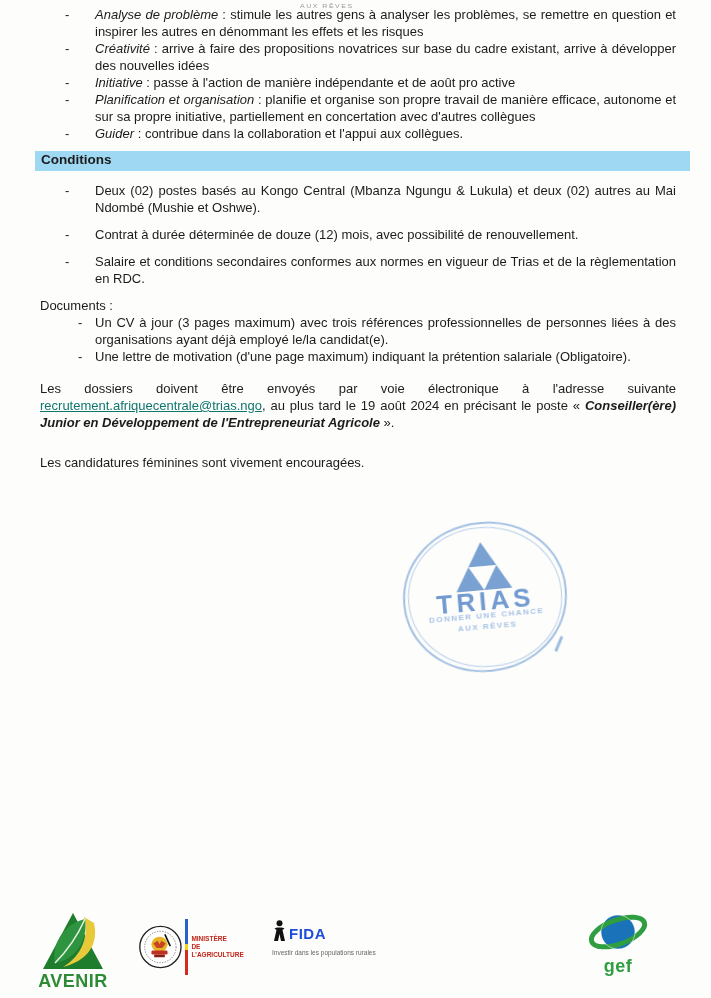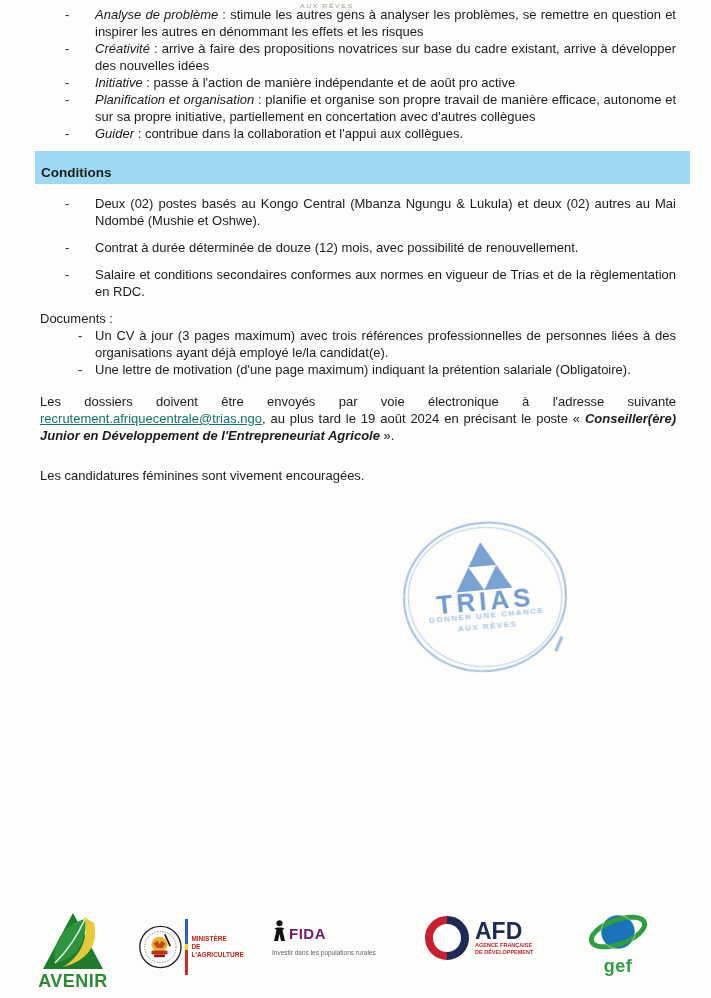--- a/index.html
+++ b/index.html
@@ -26,21 +26,21 @@
   
   .li { display:flex; align-items:flex-start; }
   .li .dash { flex:none; width:30px; margin-left:25px; }
   .li .li-text { flex:1; text-align:justify; }
   .lead-italic { font-style:italic; }
   
   .section-header {
     position:relative; left:-5px; width:655px;
     background:#9ed8f2;
     font-weight:bold; font-size:13.5px;
-    padding:13px 6px 3px 6px;
+    padding:0 6px 3px 6px;
     margin-top:9px;
   }
   .cond-list { margin-top:11px; }
   .cond-list .li { margin-bottom:10px; }
   .docs-label { margin-top:0; }
   .doc-list .li .dash { margin-left:38px; width:17px; }
   .para { text-align:justify; }
   .para-apply { margin-top:15px; }
   .para-selection { margin-top:13px; }
   .para-encourage { margin-top:23px; text-align:left; }
@@ -93,21 +93,21 @@
   
   .logo { position:absolute; text-align:center; }
   .logo-avenir { left:32px; top:911px; width:82px; }
   .avenir-label { font-size:18px; font-weight:bold; color:#2e8b35; letter-spacing:.5px; margin-top:-2px; }
   .logo-ministry { left:138px; top:919px; width:110px; display:flex; align-items:center; text-align:left; }
   .ministry-stripe { width:4px; height:56px; margin:0 3px 0 2px;
     background:linear-gradient(#2a5fd0 0 44%, #f2d218 44% 56%, #d32b20 56% 100%); }
   .ministry-text { font-size:6.5px; font-weight:bold; color:#c02418; line-height:8px; }
   .logo-fida { left:272px; top:920px; width:130px; text-align:left; }
   .fida-row { display:flex; align-items:flex-end; }
-  .fida-label { font-size:15px; font-weight:bold; color:#701a75; margin-left:2px; letter-spacing:.5px; }
+  .fida-label { font-size:15px; font-weight:bold; color:#1d4ed8; margin-left:2px; letter-spacing:.5px; }
   .fida-tagline { font-size:6.5px; color:#666; margin-top:2px; }
   .logo-afd { left:424px; top:915px; width:110px; display:flex; align-items:center; text-align:left; }
   .afd-text { margin-left:5px; }
   .afd-label { font-size:23px; font-weight:bold; color:#1d2a55; line-height:22px; }
   .afd-tagline { font-size:5.5px; color:#c0242e; font-weight:bold; line-height:7px; }
   .logo-gef { left:577px; top:906px; width:82px; }
   .gef-label { font-size:18px; font-weight:bold; color:#2f9e41; margin-top:-4px; letter-spacing:.5px; }
 </style>
 </head>
 <body>
@@ -223,31 +223,20 @@
     <div class="fida-row">
       <svg width="15" height="22" viewBox="0 0 15 22">
         <circle cx="7.5" cy="3.2" r="3" fill="#111"></circle>
         <path d="M2,21 L4.5,10 L2.5,8.5 C3,7 12,7 12.5,8.5 L10.5,10 L13,21 L9,21 L7.5,14 L6,21 Z" fill="#111"></path>
       </svg>
       <span class="fida-label">FIDA</span>
     </div>
     <div class="fida-tagline">Investir dans les populations rurales</div>
   </div>
 
-  <div class="logo logo-afd">
-    <svg width="46" height="46" viewBox="0 0 46 46">
-      <path d="M23,5 A18,18 0 0 0 23,41" stroke="#c8202e" stroke-width="8" fill="none"></path>
-      <path d="M23,5 A18,18 0 0 1 23,41" stroke="#1d2a55" stroke-width="8" fill="none"></path>
-    </svg>
-    <div class="afd-text">
-      <div class="afd-label">AFD</div>
-      <div class="afd-tagline">AGENCE FRANÇAISE</div>
-      <div class="afd-tagline">DE DÉVELOPPEMENT</div>
-    </div>
-  </div>
 
   <div class="logo logo-gef">
     <svg width="62" height="52" viewBox="0 0 62 52">
       <circle cx="31" cy="26" r="17" fill="#1a72b8"></circle>
       <g transform="rotate(-20 31 26)">
         <ellipse cx="31" cy="26" rx="28" ry="12" fill="none" stroke="#2f9e41" stroke-width="5"></ellipse>
       </g>
       <circle cx="31" cy="26" r="17" fill="none" stroke="#fff" stroke-width="0.5"></circle>
     </svg>
     <div class="gef-label">gef</div>

